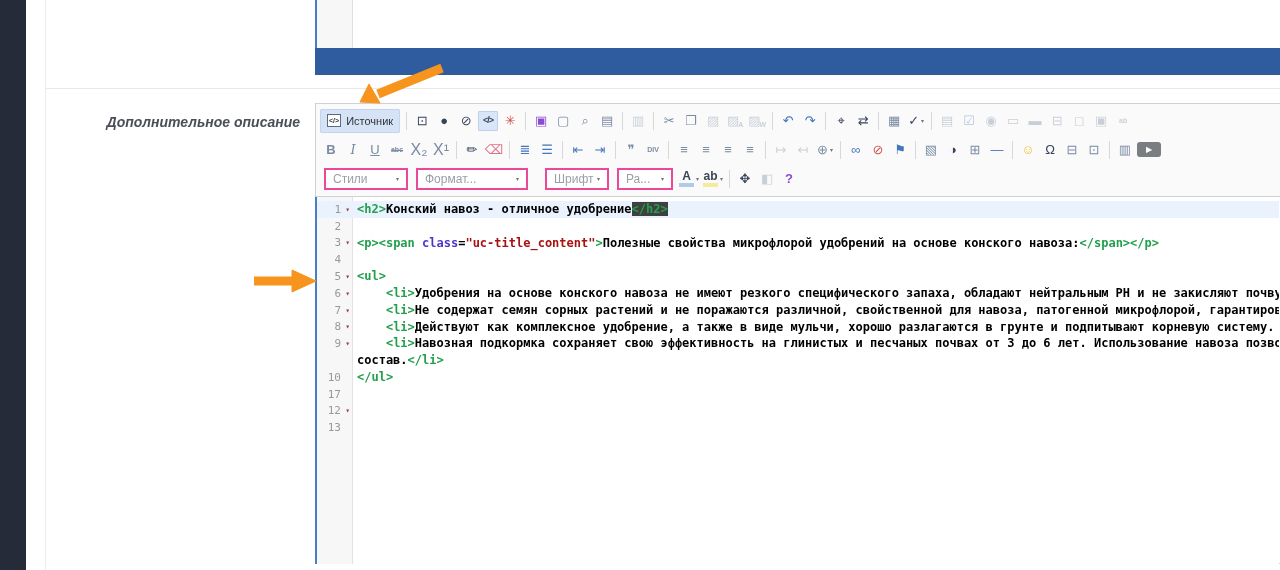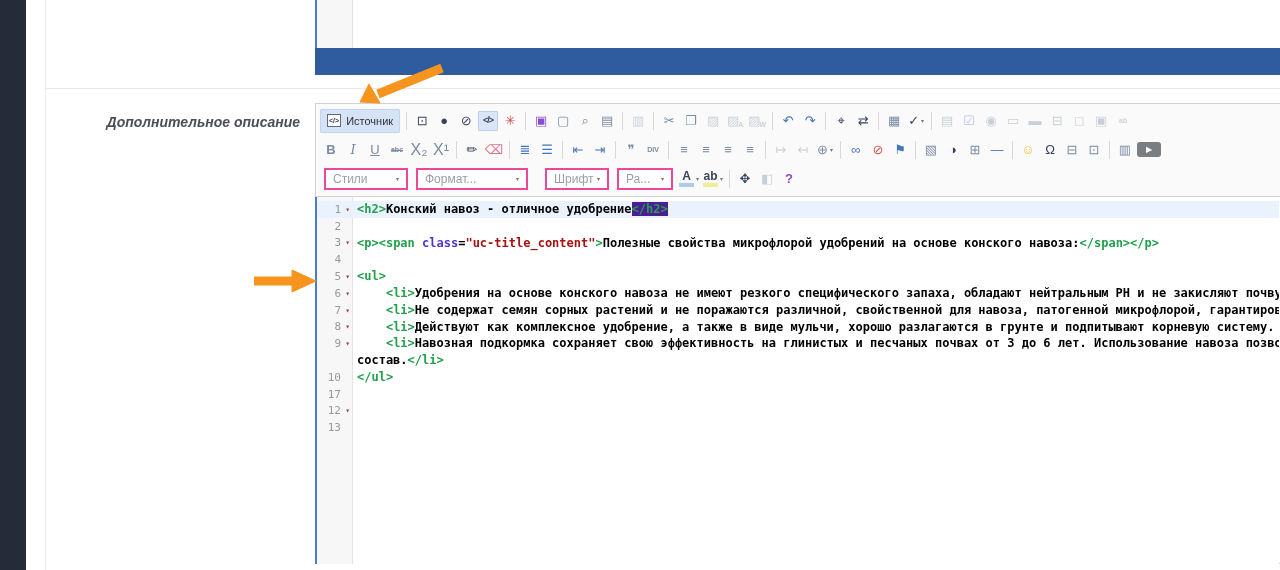--- a/index.html
+++ b/index.html
@@ -74,21 +74,21 @@
   .cmrow.activeline { background:#e9f2fd; }
   .gcell { flex:0 0 36px; width:36px; display:flex; justify-content:flex-end;
            align-items:center; padding-right:3px;
            font:11px "DejaVu Sans Mono", monospace; color:#999; }
   .gcell .fold { font-size:8px; color:#a04040; width:9px; text-align:right; }
   .cm-line { white-space:pre; font:bold 12px "DejaVu Sans Mono", monospace;
              color:#000; line-height:16.8px; padding-left:4px; }
   .t { color:#23a04c; }
   .a { color:#5033cc; }
   .s { color:#aa1111; }
-  .h { background:#4c1d95; color:#23a04c; }
+  .h { background:#404040; color:#23a04c; }
 
   .arrow { fill:#f7941e; stroke:#f7941e; }
 </style>
 </head>
 <body>
 
 <div class="abs" id="dark-strip"></div>
 <div class="abs" id="v-line"></div>
 <div class="abs" id="top-sliver"></div>
 <div class="abs" id="blue-bar"></div>

